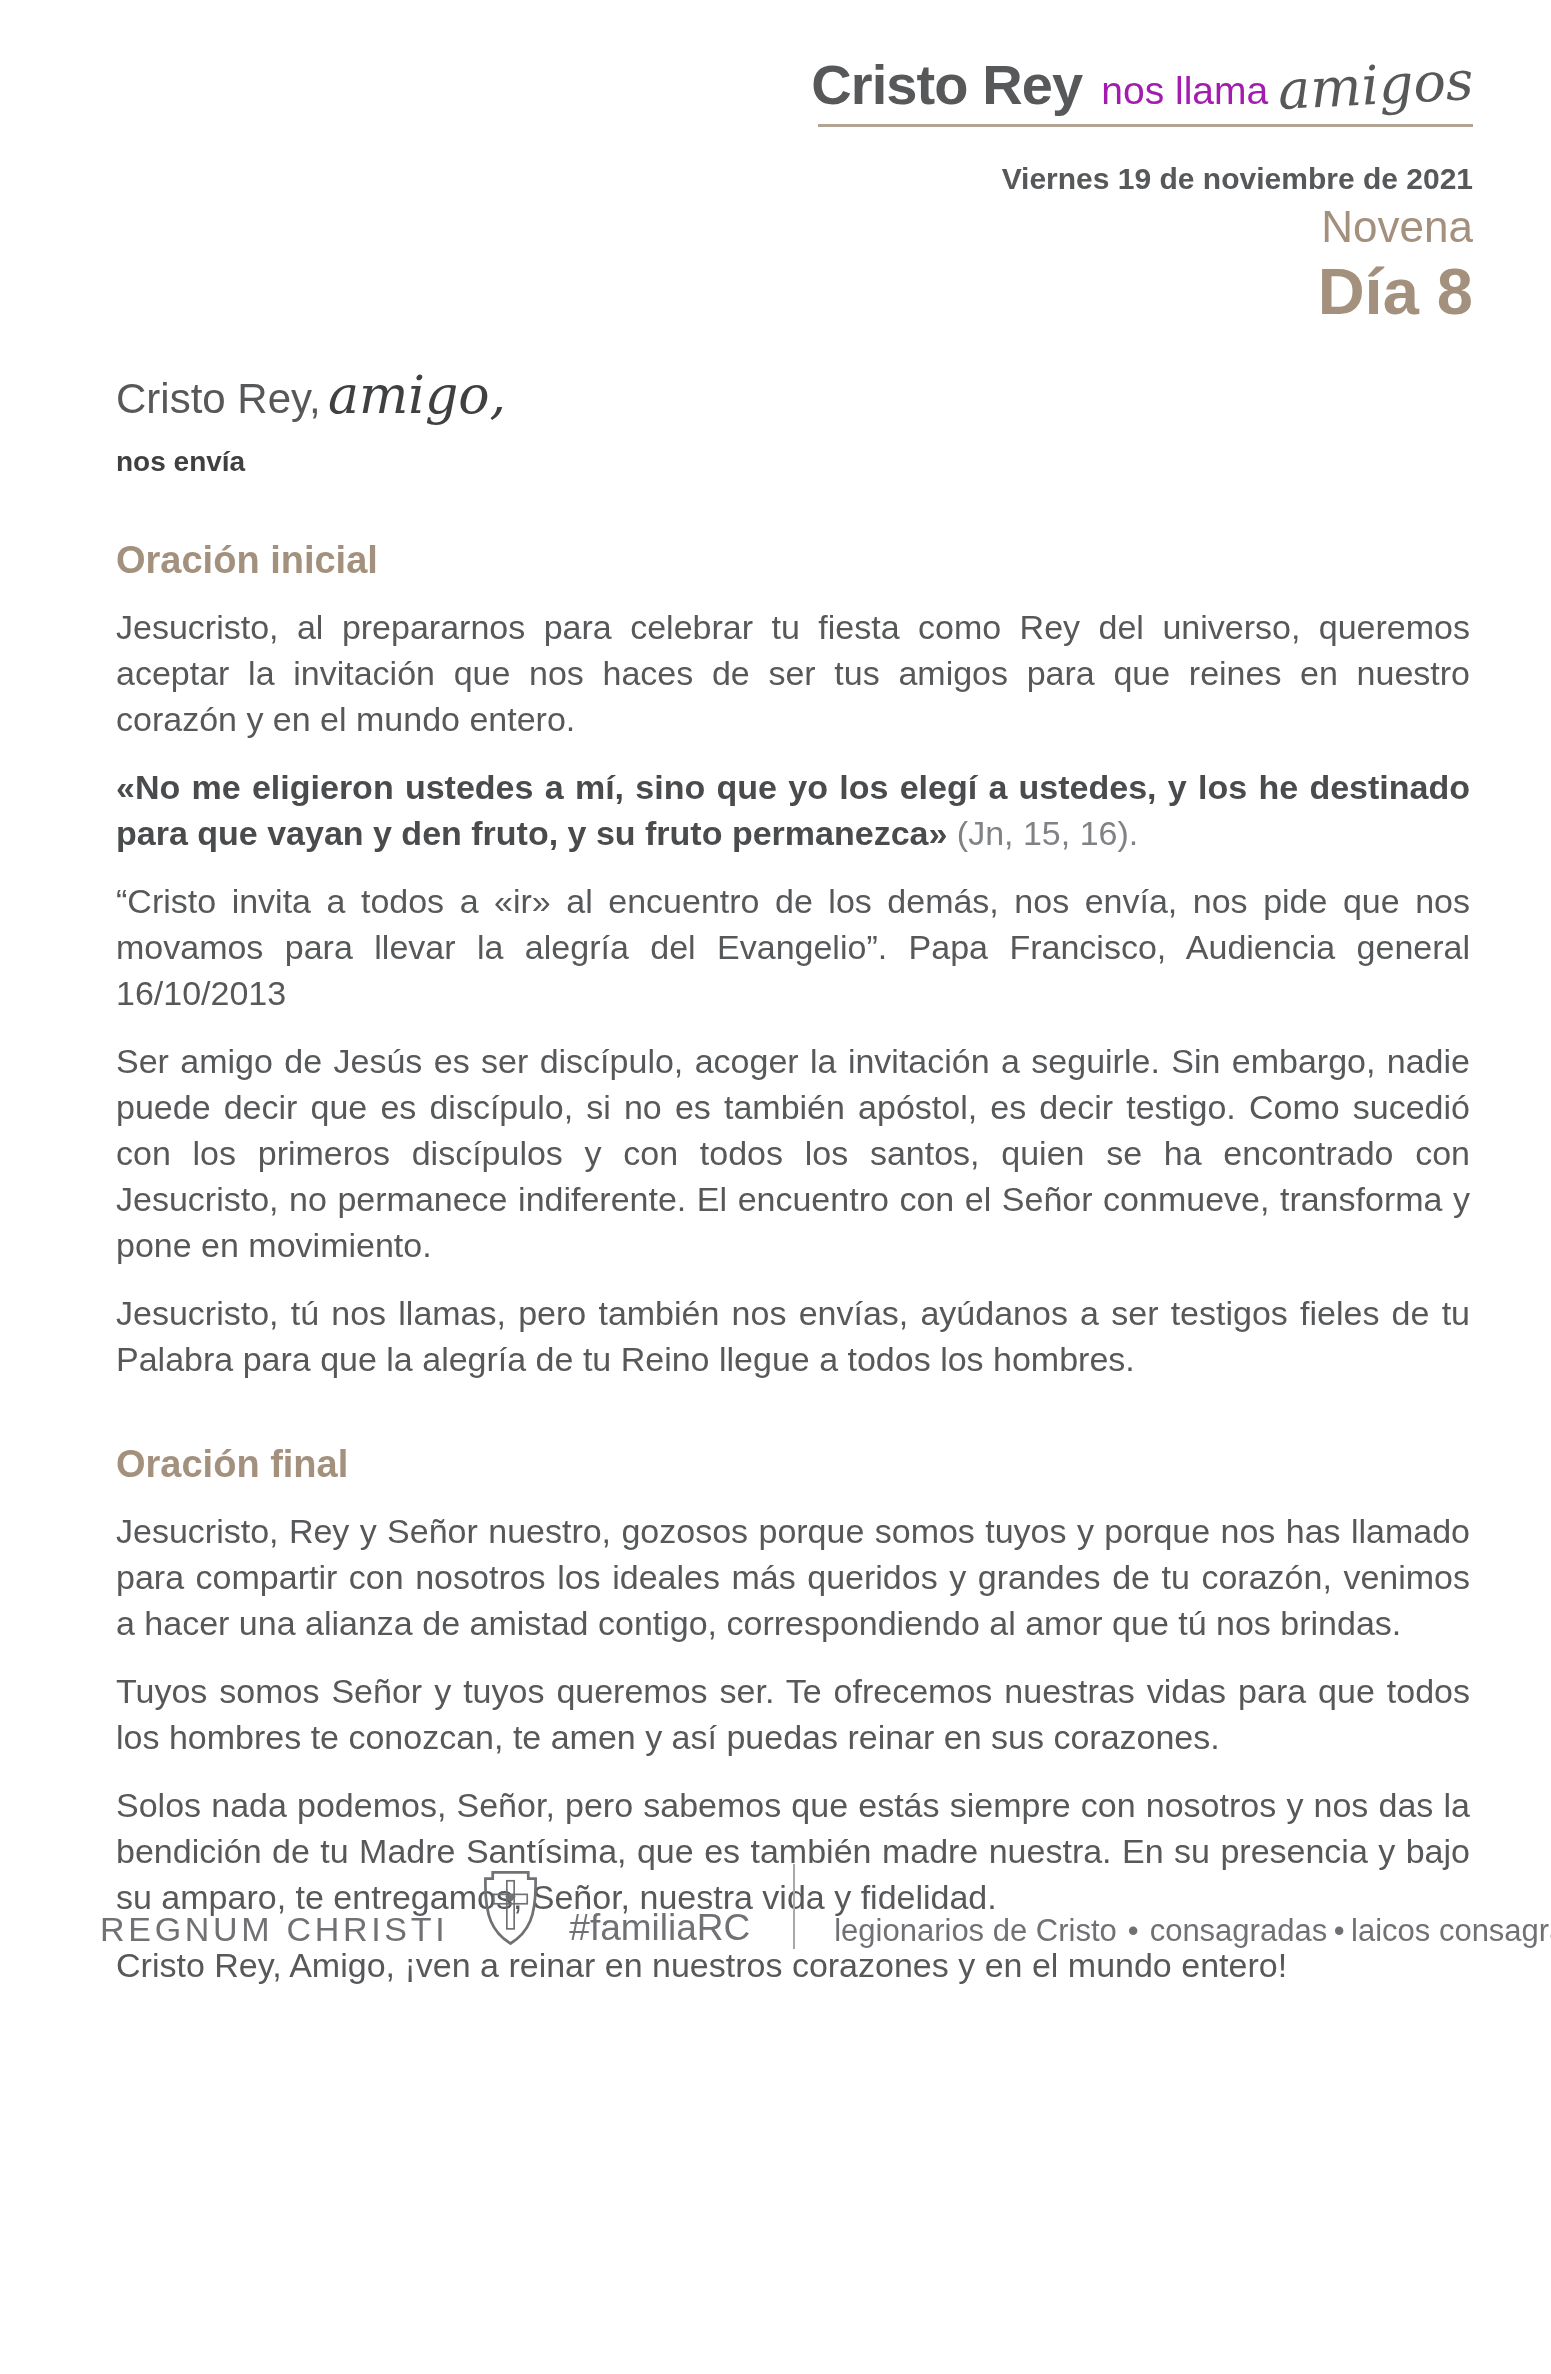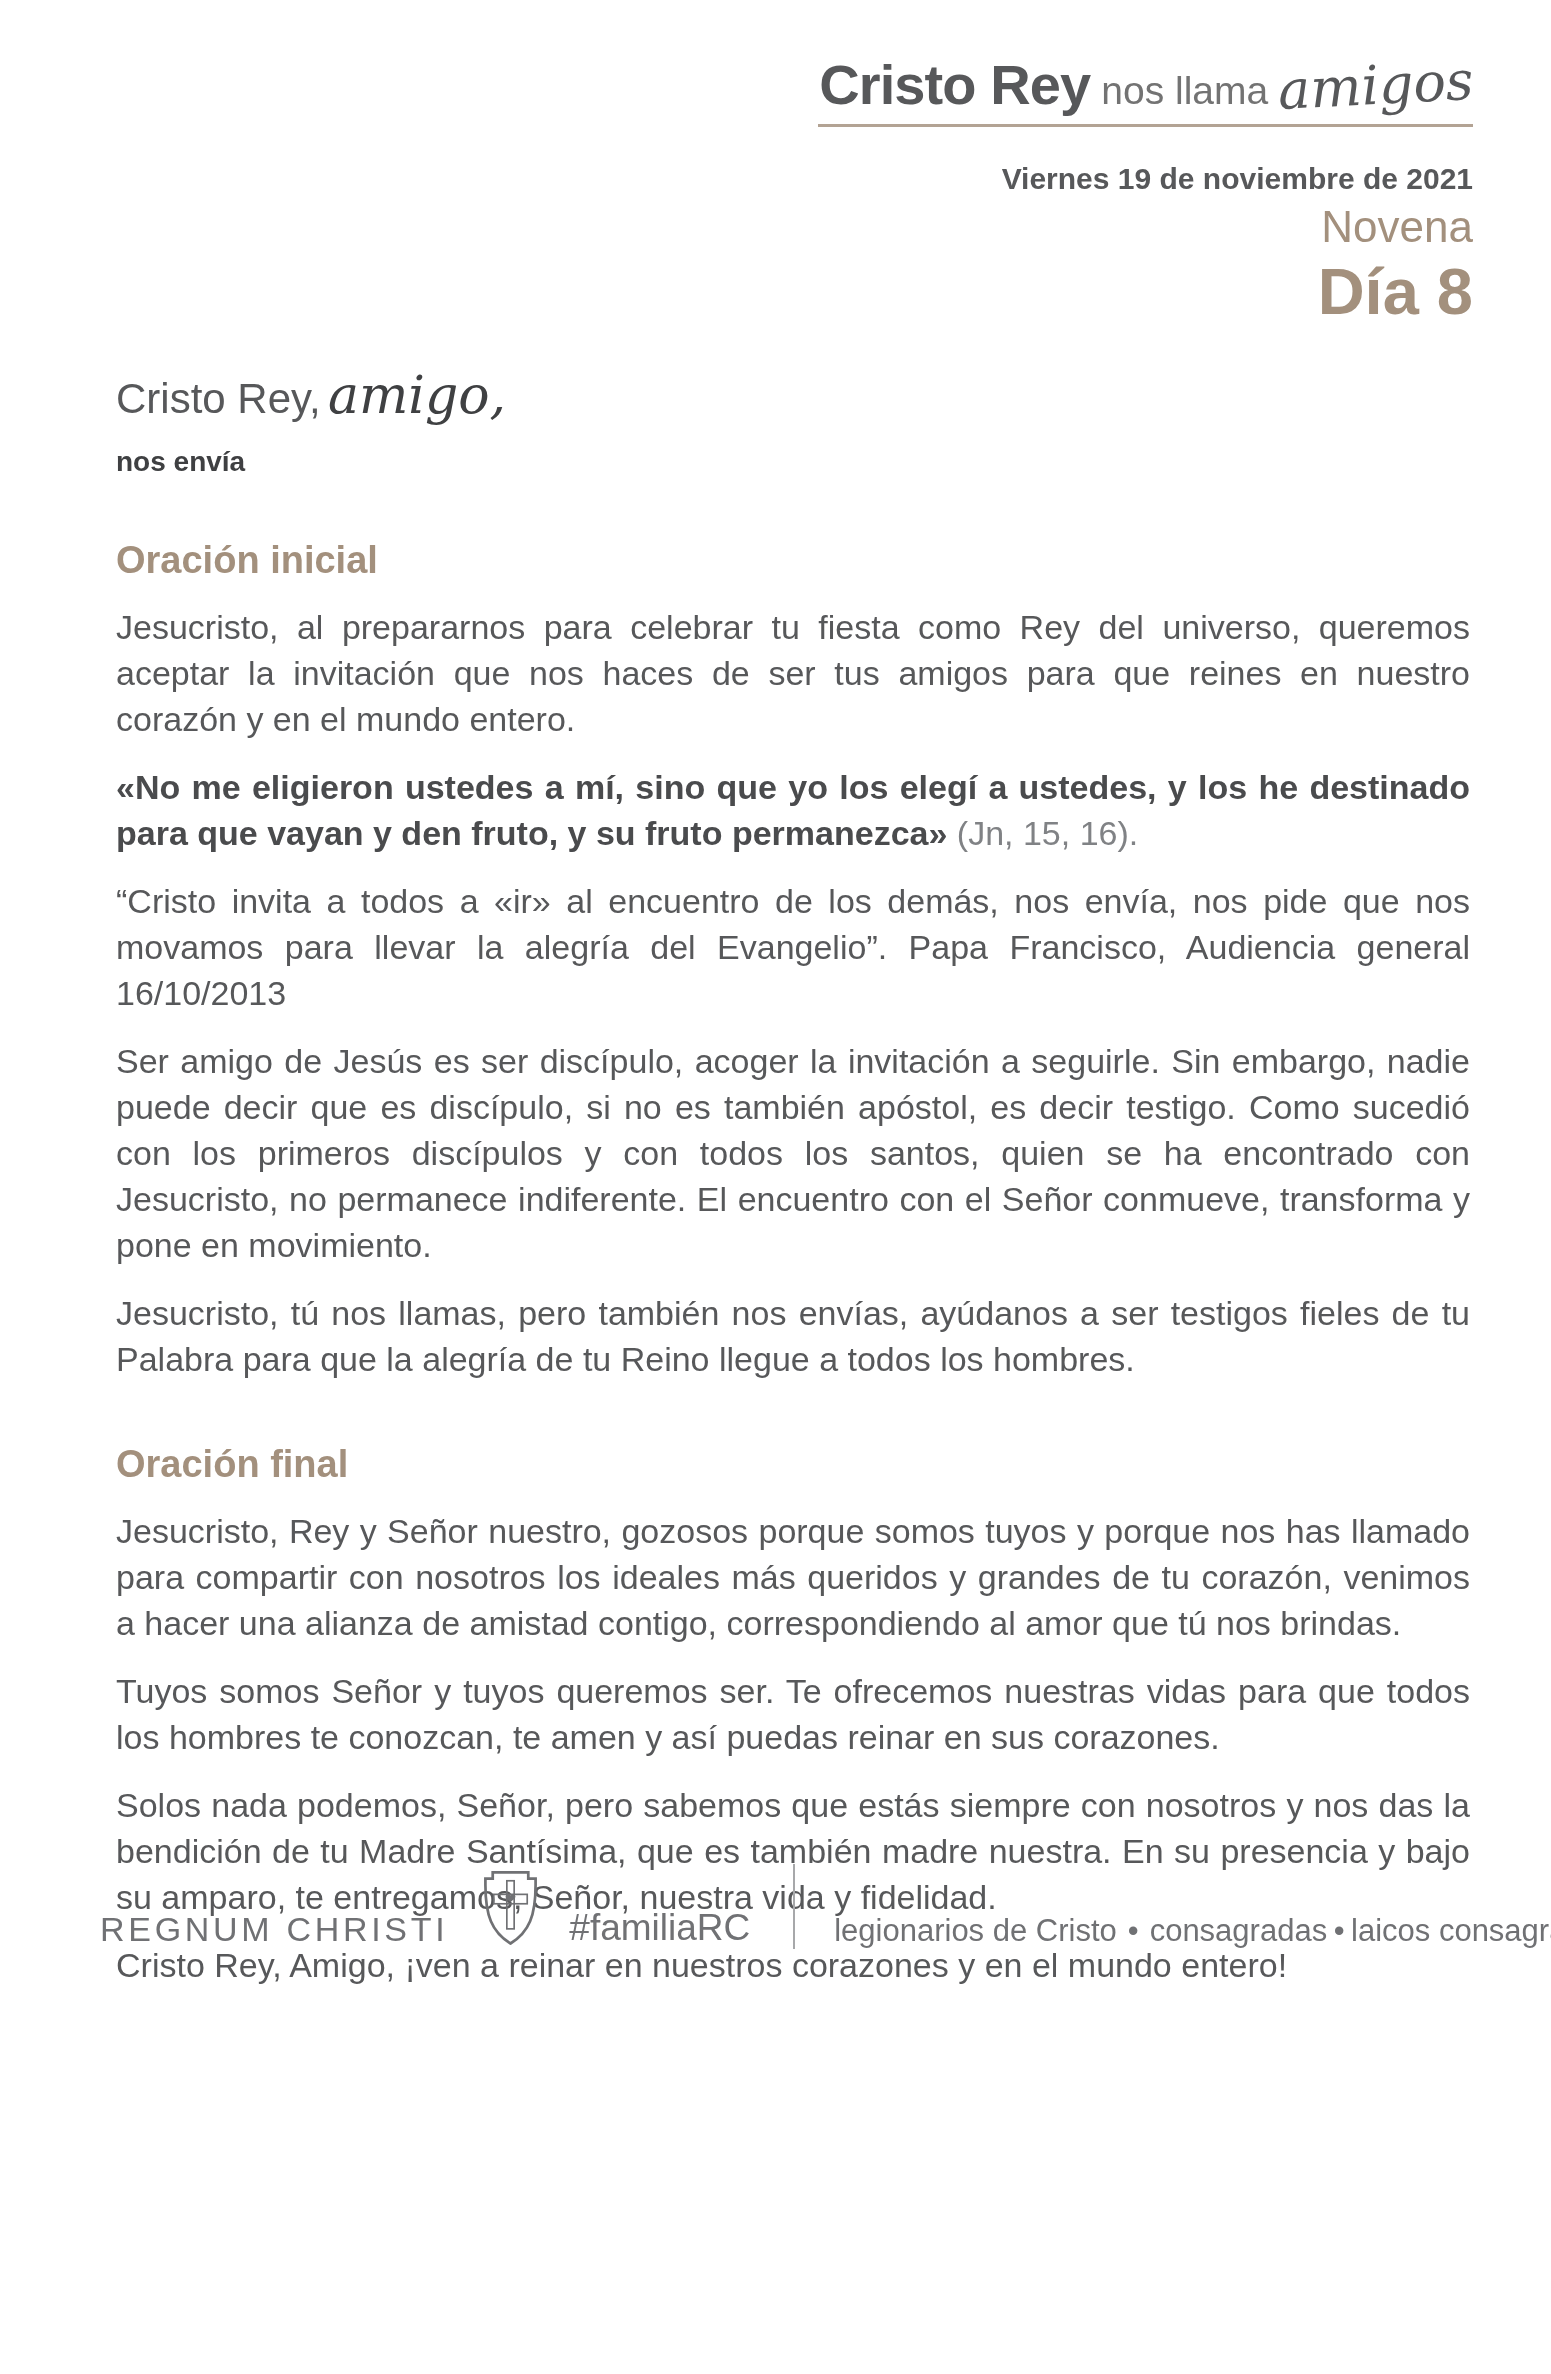--- a/index.html
+++ b/index.html
@@ -26,22 +26,22 @@
     white-space: nowrap;
   }
   .brand-bold {
     font-size: 56px;
     font-weight: 700;
     letter-spacing: -0.9px;
     color: #57585a;
   }
   .brand-regular {
     font-size: 39px;
-    color: #737373;
-    margin-left: 11px;
+    color: #a21caf;
+    margin-left: 19px;
   }
   .script {
     font-family: "DejaVu Serif", serif;
     font-style: italic;
   }
   .brand-script {
     font-size: 54px;
     color: #57585a;
     margin-left: 9.3px;
     transform: rotate(-3deg);

